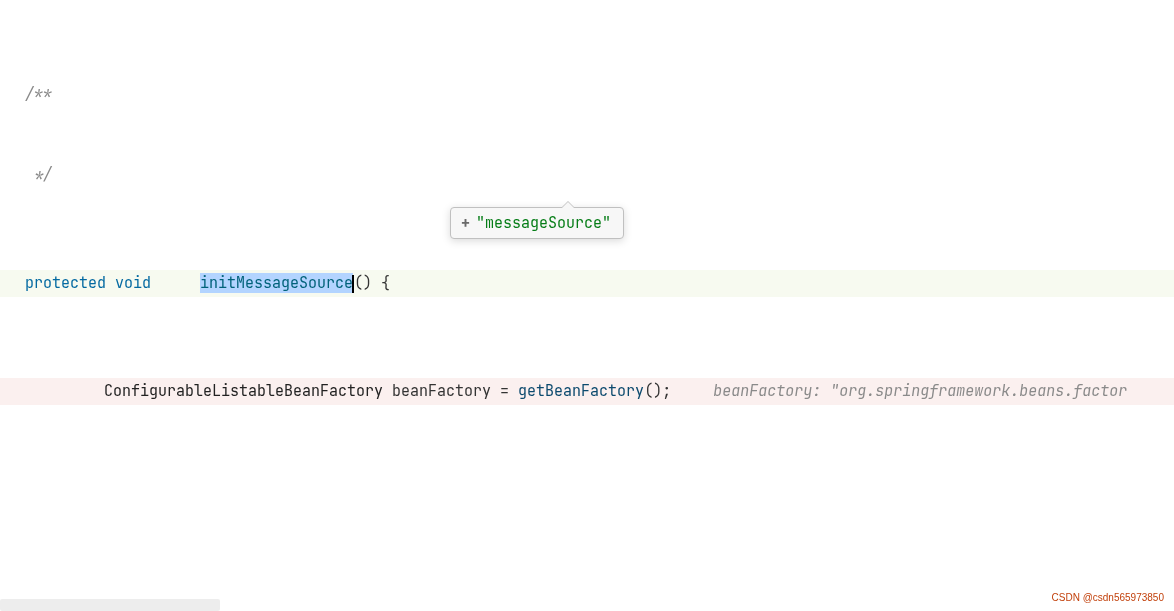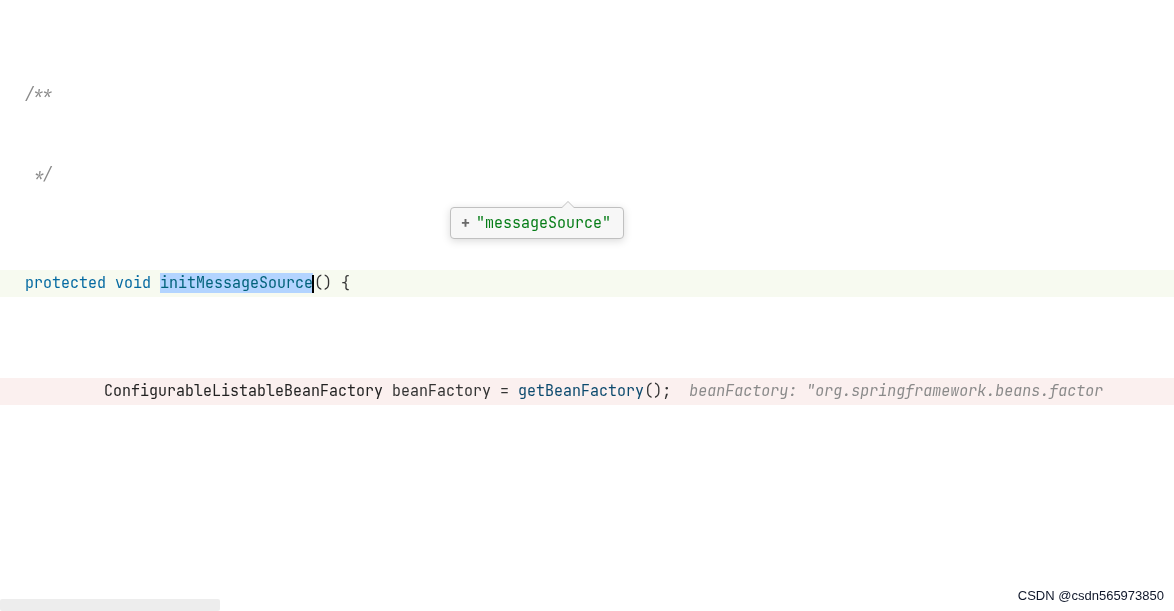--- a/index.html
+++ b/index.html
@@ -18,24 +18,24 @@
     white-space: pre;
     line-height: 27px;
   }
   .line {
     padding-left: 25px;
     height: 27px;
     position: relative;
   }
   .comment { color: #8a8a8a; font-style: italic; }
   .keyword { color: #0369a1; }
-  .method-decl { color: #00627a; }
+  .method-decl { color: #00627a; margin-left: 40px; }
   .method-call { color: #0c4a6e; }
   .type { color: #222; margin-left: 43px; }
-  .hint { color: #8a8a8a; font-style: italic; }
+  .hint { color: #8a8a8a; font-style: italic; margin-left: 24px; }
 
   .line.method-sig {
     background: #f7faf0;
   }
   .line.beanfactory-line {
     background: #fbf0ef;
   }
   .sel {
     background: #b3d4ff;
   }
@@ -90,23 +90,23 @@
     width:0;height:0;
     border-left:6px solid transparent;
     border-right:6px solid transparent;
     border-bottom:6px solid #f7f7f7;
   }
 
   .watermark {
     position:absolute;
     right:10px;
     bottom:8px;
-    color:#0f172a;
+    color:#c2410c;
     font-family: Arial, sans-serif;
-    font-size:13px;
+    font-size:10px;
     pointer-events:none;
   }
   .hscroll {
     position:absolute;
     left:0;
     bottom:0;
     width:220px;
     height:12px;
     background:#e1e1e1;
     border-radius:2px;

